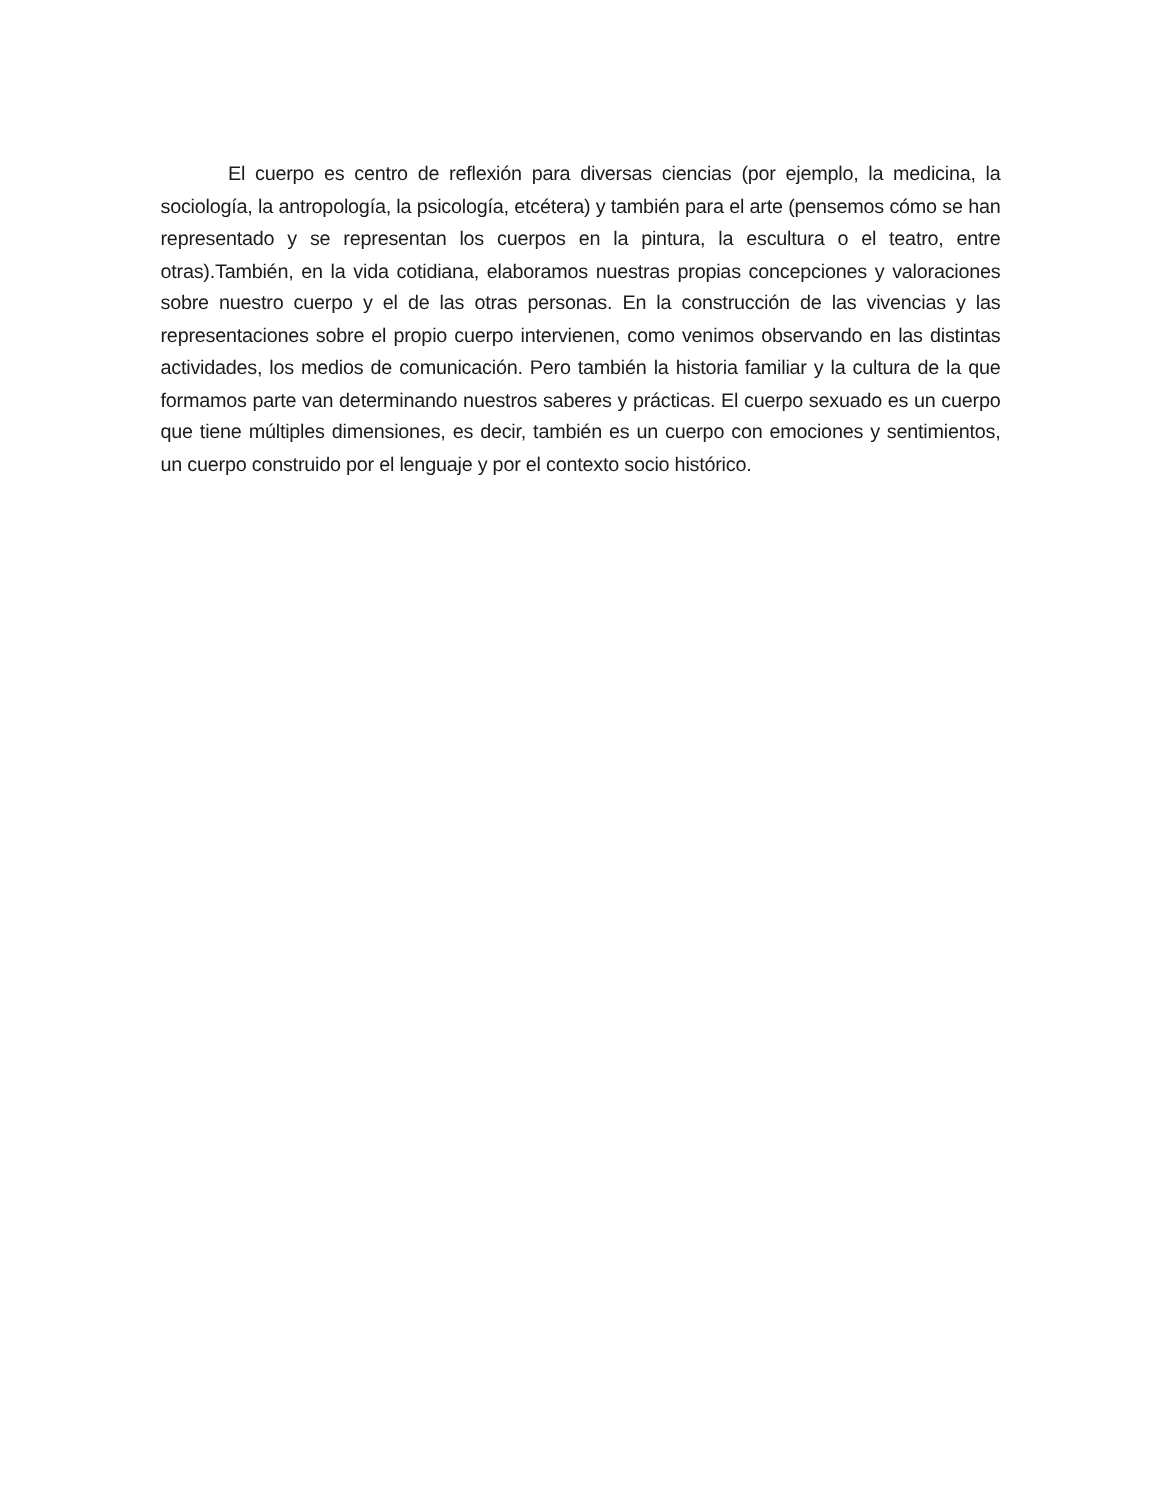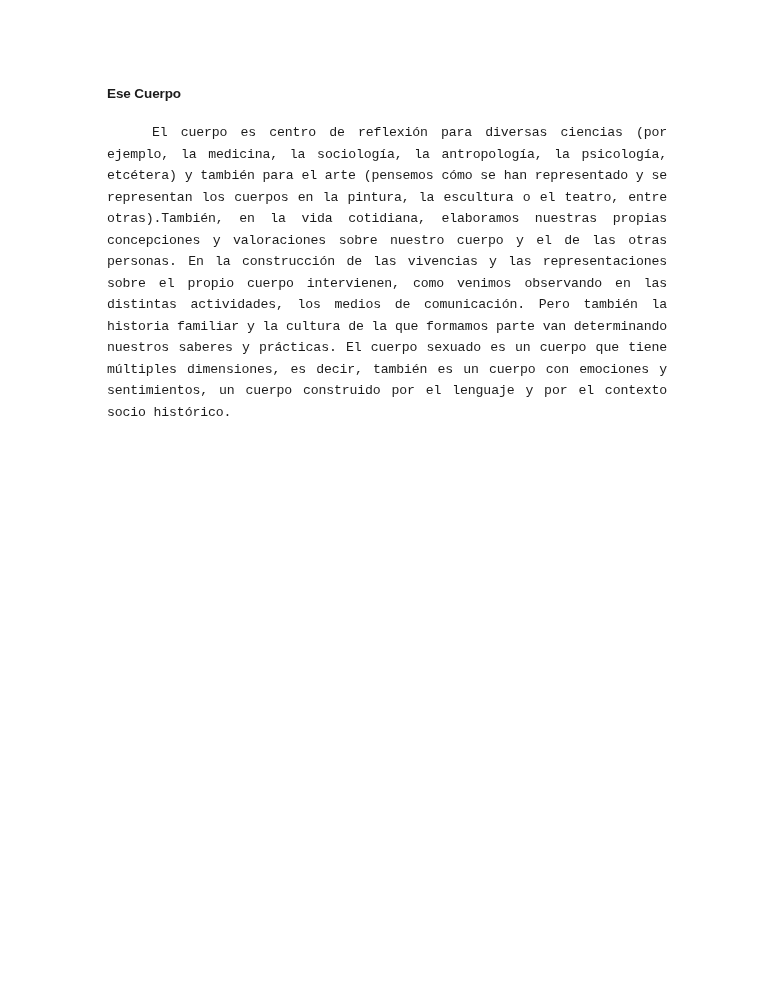--- a/index.html
+++ b/index.html
@@ -29,32 +29,30 @@
     margin: 0;
     letter-spacing: -0.1px;
   }
   .doc-paragraph {
     margin: 20px 0 0 0;
     font-size: 13.2px;
     line-height: 21.5px;
     text-align: justify;
     text-indent: 45px;
     letter-spacing: -0.15px;
-    font-family: Liberation Mono, monospace;
   }
   .doc-citation {
     margin: 13px 0 0 0;
     font-size: 12.6px;
     line-height: 21px;
     font-style: italic;
     text-align: justify;
     letter-spacing: -0.1px;
   }
 </style>
 </head>
 <body>
 
 <div class="page">
   <div class="content">
-    <h1 class="doc-title">Ese Cuerpo</h1>
     <p class="doc-paragraph">El cuerpo es centro de reflexión para diversas ciencias (por ejemplo, la medicina, la sociología, la antropología, la psicología, etcétera) y también para el arte (pensemos cómo se han representado y se representan los cuerpos en la pintura, la escultura o el teatro, entre otras).También, en la vida cotidiana, elaboramos nuestras propias concepciones y valoraciones sobre nuestro cuerpo y el de las otras personas. En la construcción de las vivencias y las representaciones sobre el propio cuerpo intervienen, como venimos observando en las distintas actividades, los medios de comunicación. Pero también la historia familiar y la cultura de la que formamos parte van determinando nuestros saberes y prácticas. El cuerpo sexuado es un cuerpo que tiene múltiples dimensiones, es decir, también es un cuerpo con emociones y sentimientos, un cuerpo construido por el lenguaje y por el contexto socio histórico.</p>
   </div>
 </div>
 
 </body></html>

